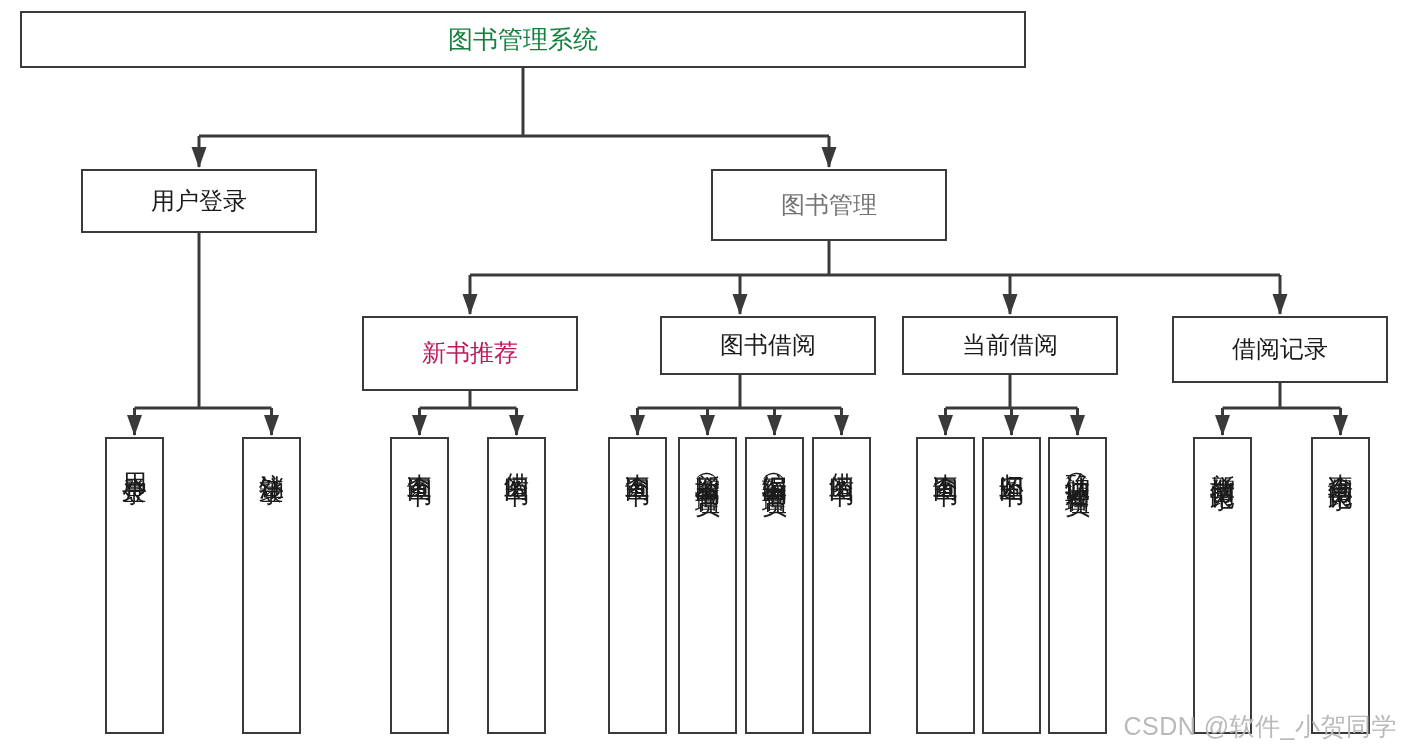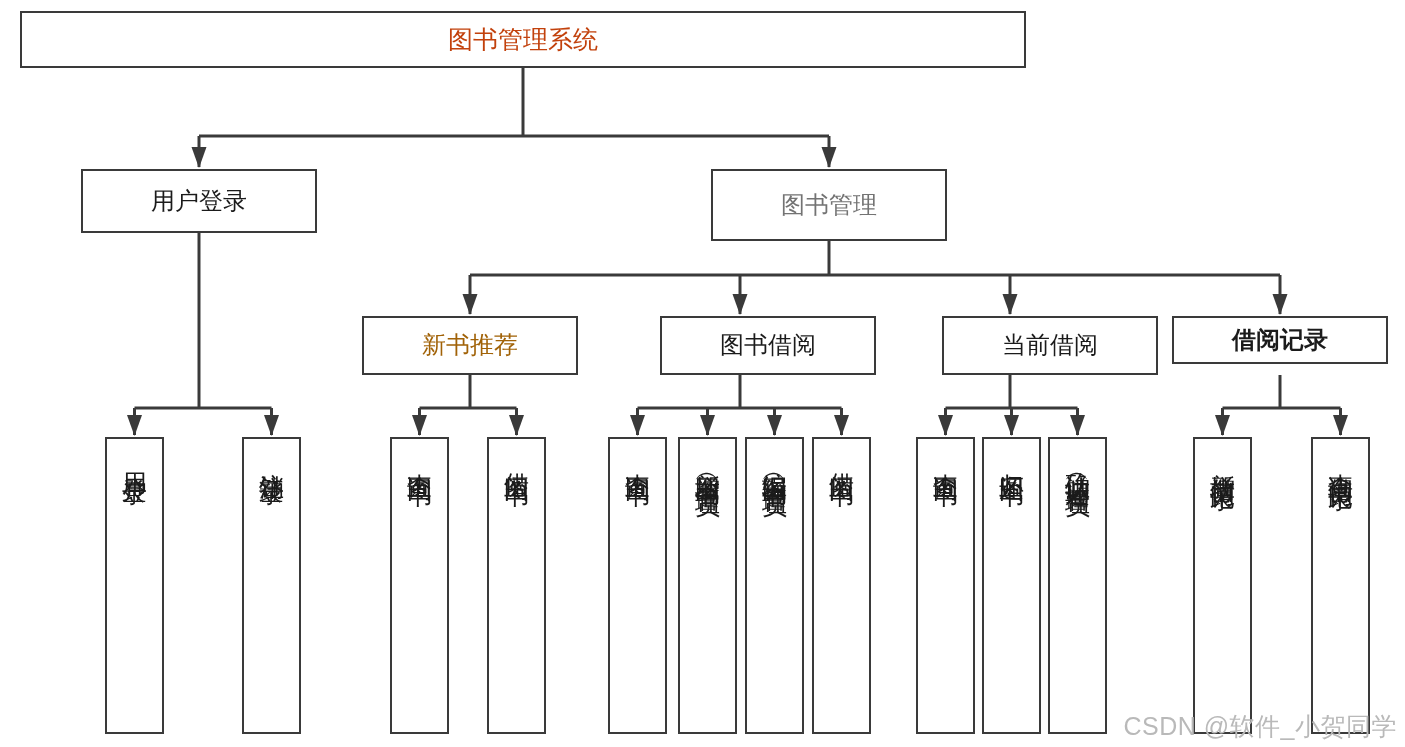--- a/index.html
+++ b/index.html
@@ -122,39 +122,39 @@
       <g>
         <line x1="1280" y1="375" x2="1280" y2="408" stroke="#3a3a3a" stroke-width="3"></line>
         <line x1="1222.5" y1="408" x2="1340.5" y2="408" stroke="#3a3a3a" stroke-width="3"></line>
         <line x1="1222.5" y1="408" x2="1222.5" y2="435" stroke="#3a3a3a" stroke-width="3"></line>
         <polygon points="1215,415 1230,415 1222.5,436" fill="#3a3a3a"></polygon>
         <line x1="1340.5" y1="408" x2="1340.5" y2="435" stroke="#3a3a3a" stroke-width="3"></line>
         <polygon points="1333,415 1348,415 1340.5,436" fill="#3a3a3a"></polygon>
       </g>
     </svg>
   <div id="nodes-layer">
-      <div class="node horiz root" id="node-root" style="left: 20px; top: 11px; width: 1006px; height: 57px; border-color: rgb(58, 58, 58); color: #c2410c;">
+      <div class="node horiz root" id="node-root" style="left: 20px; top: 11px; width: 1006px; height: 57px; border-color: rgb(58, 58, 58); color: #15803d;">
         <span class="label">图书管理系统</span>
       </div>
       <div class="node horiz" id="node-user-login" style="left: 81px; top: 169px; width: 236px; height: 64px; border-color: rgb(58, 58, 58); color: rgb(27, 27, 27);">
         <span class="label">用户登录</span>
       </div>
       <div class="node horiz" id="node-book-manage" style="left: 711px; top: 169px; width: 236px; height: 72px; border-color: rgb(58, 58, 58); color: #737373;">
         <span class="label">图书管理</span>
       </div>
-      <div class="node horiz" id="node-new-book-rec" style="left: 362px; top: 316px; width: 216px; height: 59px; border-color: rgb(58, 58, 58); color: #a16207;">
+      <div class="node horiz" id="node-new-book-rec" style="left: 362px; top: 316px; width: 216px; height: 75px; border-color: rgb(58, 58, 58); color: #be185d;">
         <span class="label">新书推荐</span>
       </div>
       <div class="node horiz" id="node-book-borrow" style="left: 632px; top: 316px; width: 216px; height: 59px; border-color: rgb(58, 58, 58); color: rgb(27, 27, 27); margin-left: 28px;">
         <span class="label">图书借阅</span>
       </div>
-      <div class="node horiz" id="node-current-borrow" style="left: 902px; top: 316px; width: 216px; height: 59px; border-color: rgb(58, 58, 58); color: rgb(27, 27, 27); margin-left: 40px;">
+      <div class="node horiz" id="node-current-borrow" style="left: 902px; top: 316px; width: 216px; height: 59px; border-color: rgb(58, 58, 58); color: rgb(27, 27, 27);">
         <span class="label">当前借阅</span>
       </div>
-      <div class="node horiz" id="node-borrow-record" style="left: 1172px; top: 316px; width: 216px; height: 48px; border-color: rgb(58, 58, 58); color: rgb(27, 27, 27); font-weight: bold;">
+      <div class="node horiz" id="node-borrow-record" style="left: 1172px; top: 316px; width: 216px; height: 67px; border-color: rgb(58, 58, 58); color: rgb(27, 27, 27);">
         <span class="label">借阅记录</span>
       </div>
       <div class="node vert" id="node-leaf-user-login" style="left: 105px; top: 437px; width: 59px; height: 297px; border-color: rgb(58, 58, 58); color: rgb(27, 27, 27);">
         <span class="label">用户登录</span>
       </div>
       <div class="node vert" id="node-leaf-user-logout" style="left: 242px; top: 437px; width: 59px; height: 297px; border-color: rgb(58, 58, 58); color: rgb(27, 27, 27);">
         <span class="label">注销登录</span>
       </div>
       <div class="node vert" id="node-leaf-rec-query" style="left: 390px; top: 437px; width: 59px; height: 297px; border-color: rgb(58, 58, 58); color: rgb(27, 27, 27);">
         <span class="label">查询图书</span>

